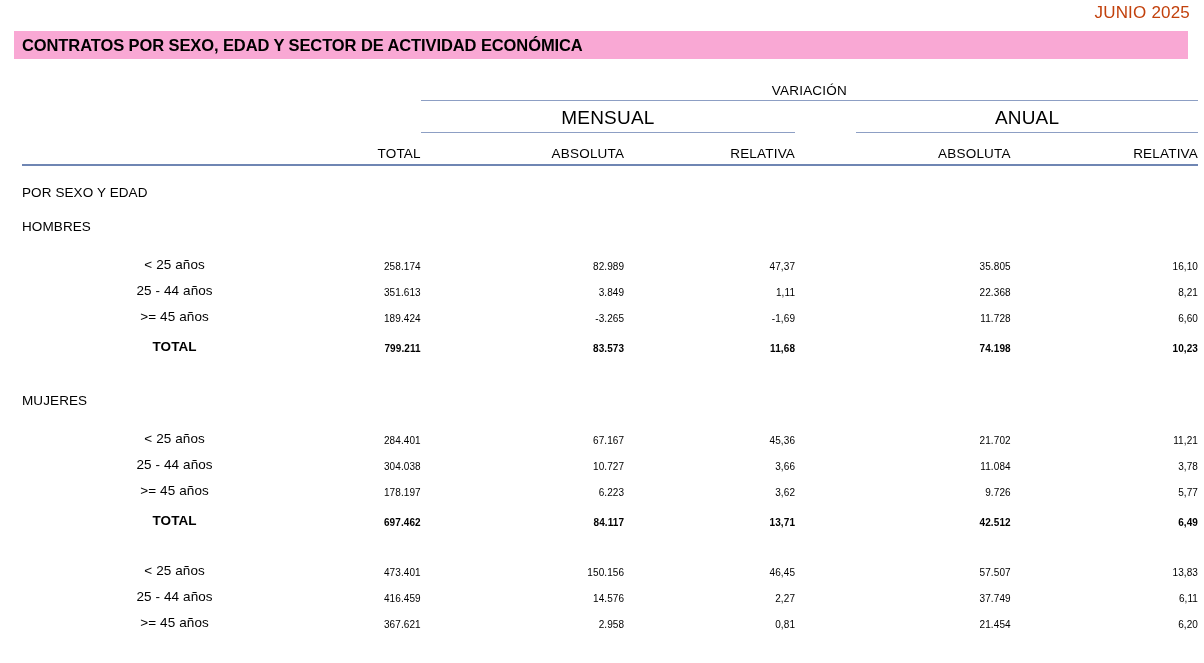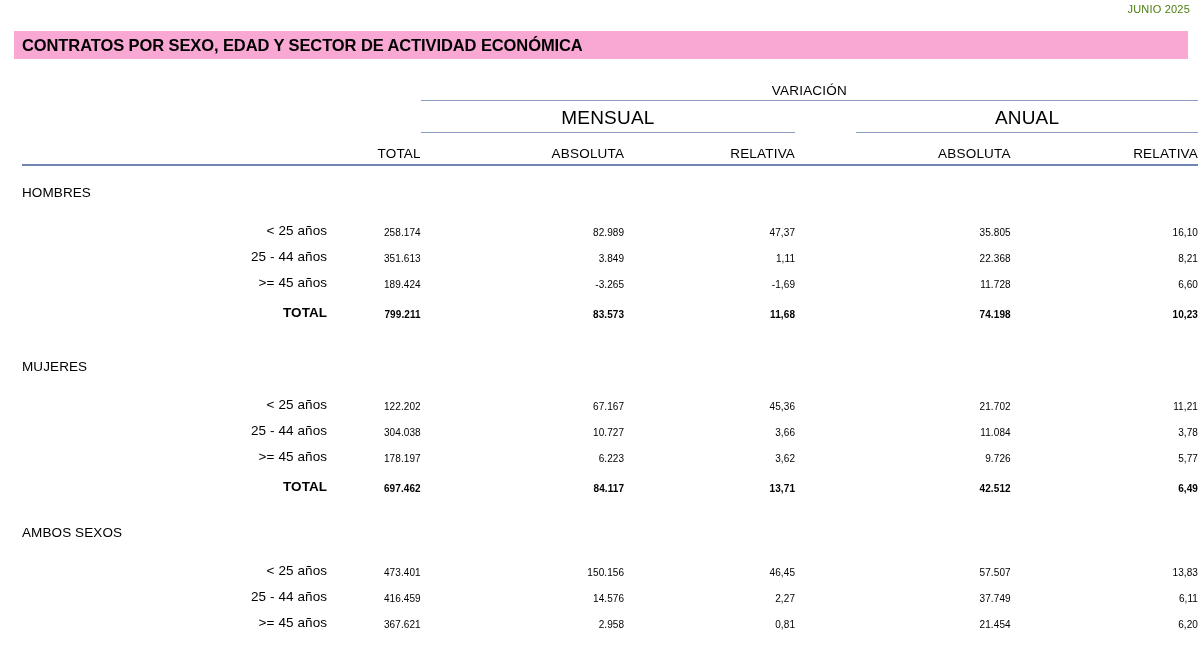--- a/index.html
+++ b/index.html
@@ -16,23 +16,23 @@
     position: relative;
   }
 
   
   .date-line {
     position: absolute;
     top: 3px;
     left: 0;
     width: 1190px;
     text-align: right;
-    font-size: 11px;
-    letter-spacing: 0.2px;
-    color: #4d7c0f;
+    font-size: 17px;
+    letter-spacing: 0.2px;
+    color: #c2410c;
   }
 
   
   .title-band {
     position: absolute;
     top: 31px;
     left: 14px;
     width: 1174px;
     height: 28px;
     background: #f9a8d4;
@@ -138,21 +138,21 @@
     text-align: left;
     letter-spacing: 0.1px;
   }
 
   tr.r-spacer td { height: 20px; }
   tr.r-spacer-sm td { height: 12px; }
 
   tr.r-data td { height: 26px; }
   .row-label {
     font-size: 13.5px;
-    text-align: right;
+    text-align: center;
     letter-spacing: 0.1px;
   }
   .num {
     font-size: 10px;
     text-align: right;
     letter-spacing: 0.1px;
   }
 
   tr.r-subtotal td { height: 30px; }
   .row-label.bold, .num.bold { font-weight: bold; }
@@ -225,20 +225,23 @@
       <tr>
         <td class="rule-head-main" colspan="8">
             <div class="rl"></div>
           </td>
       </tr>
     </thead>
 
     <tbody>
 
       <tr class="r-section">
+        <td class="section-label" colspan="8">POR SEXO Y EDAD</td>
+      </tr>
+      <tr class="r-section">
         <td class="section-label" colspan="8">HOMBRES</td>
       </tr>
       <tr class="r-spacer-sm">
           <td colspan="8"></td>
         </tr>
 
       <tr class="r-data">
         <td class="row-label">&lt; 25 años</td>
         <td class="num">258.174</td>
         <td></td>
@@ -285,21 +288,21 @@
 
       <tr class="r-section">
         <td class="section-label" colspan="8">MUJERES</td>
       </tr>
       <tr class="r-spacer-sm">
           <td colspan="8"></td>
         </tr>
 
       <tr class="r-data">
         <td class="row-label">&lt; 25 años</td>
-        <td class="num">122.202</td>
+        <td class="num">284.401</td>
         <td></td>
         <td class="num">67.167</td>
         <td class="num">45,36</td>
         <td></td>
         <td class="num">21.702</td>
         <td class="num">11,21</td>
       </tr>
       <tr class="r-data">
         <td class="row-label">25 - 44 años</td>
         <td class="num">304.038</td>
@@ -328,23 +331,20 @@
         <td class="num bold">13,71</td>
         <td></td>
         <td class="num bold">42.512</td>
         <td class="num bold">6,49</td>
       </tr>
 
       <tr class="r-spacer-sm">
           <td colspan="8"></td>
         </tr>
 
-      <tr class="r-section">
-        <td class="section-label" colspan="8">AMBOS SEXOS</td>
-      </tr>
       <tr class="r-spacer-sm">
           <td colspan="8"></td>
         </tr>
 
       <tr class="r-data">
         <td class="row-label">&lt; 25 años</td>
         <td class="num">473.401</td>
         <td></td>
         <td class="num">150.156</td>
         <td class="num">46,45</td>

